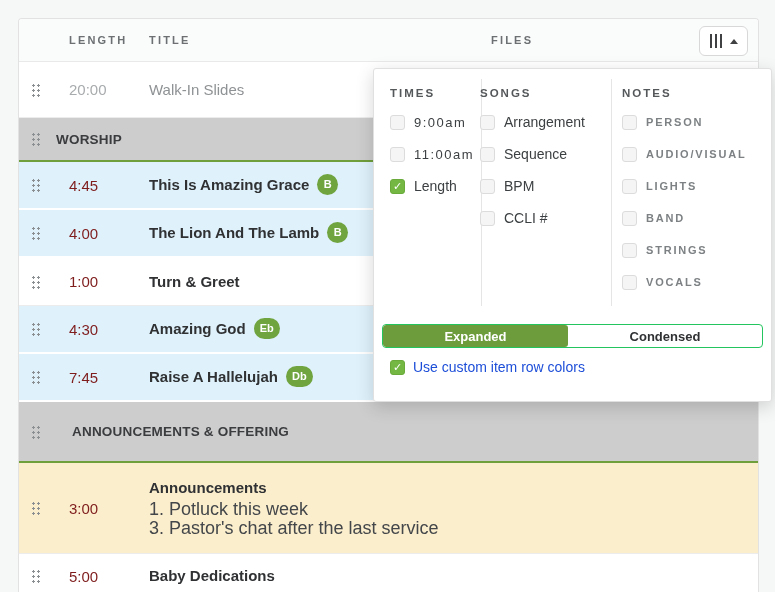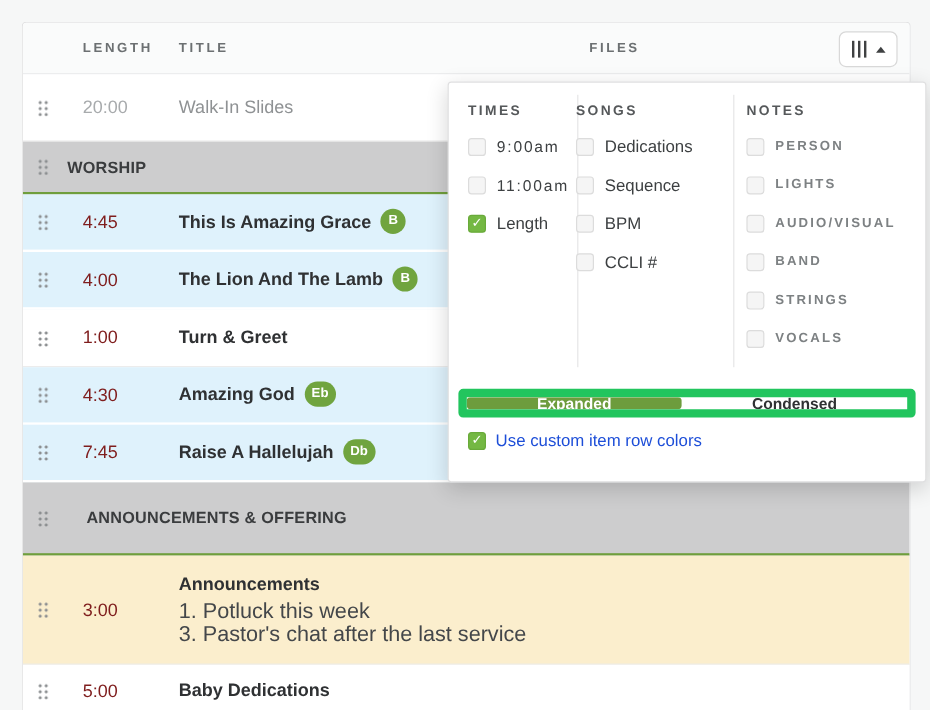--- a/index.html
+++ b/index.html
@@ -82,21 +82,21 @@
     width:15px; height:15px; border-radius:3px; flex:none;
     background:#f5f5f5; border:1px solid #dcdcdc;
     display:flex; align-items:center; justify-content:center;
   }
   .cbx.checked { background:#74b843; border-color:#69aa3a; color:#fff; font-size:11px; line-height:1; }
   .opt-label { font-size:14px; color:#3d4042; white-space:nowrap; }
   .opt-label.spaced { font-size:13px; letter-spacing:1.5px; }
   .opt-label.caps { font-size:11px; font-weight:700; letter-spacing:1.8px; color:#7d8183; }
   .seg {
     position:absolute; left:8px; right:8px; top:255px; height:24px;
-    border:7px solid #22c55e; border-radius:4px; background:#fff;
+    border:1px solid #22c55e; border-radius:4px; background:#fff;
     display:flex; overflow:hidden;
   }
   .seg-opt {
     display:flex; align-items:center; justify-content:center;
     font-size:13px; font-weight:700; color:#2f3133; cursor:pointer; flex:1;
   }
   .seg-opt.selected { background:#6d9c3d; color:#fff; border-radius:3px; flex:none; width:48.8%; }
   .custom-row {
     position:absolute; left:16px; top:290px; display:flex; align-items:center; gap:8px; cursor:pointer;
   }
@@ -193,21 +193,21 @@
           </div>
           <div class="opt-row">
             <span class="cbx checked">✓</span>
             <span class="opt-label">Length</span>
           </div>
         </div>
         <div class="pcol c2">
           <div class="pcol-header">SONGS</div>
           <div class="opt-row">
             <span class="cbx"></span>
-            <span class="opt-label">Dedications</span>
+            <span class="opt-label">Arrangement</span>
           </div>
           <div class="opt-row">
             <span class="cbx"></span>
             <span class="opt-label">Sequence</span>
           </div>
           <div class="opt-row">
             <span class="cbx"></span>
             <span class="opt-label">BPM</span>
           </div>
           <div class="opt-row">
@@ -216,25 +216,25 @@
           </div>
         </div>
         <div class="pcol c3">
           <div class="pcol-header">NOTES</div>
           <div class="opt-row">
             <span class="cbx"></span>
             <span class="opt-label caps">PERSON</span>
           </div>
           <div class="opt-row">
             <span class="cbx"></span>
+            <span class="opt-label caps">AUDIO/VISUAL</span>
+          </div>
+          <div class="opt-row">
+            <span class="cbx"></span>
             <span class="opt-label caps">LIGHTS</span>
-          </div>
-          <div class="opt-row">
-            <span class="cbx"></span>
-            <span class="opt-label caps">AUDIO/VISUAL</span>
           </div>
           <div class="opt-row">
             <span class="cbx"></span>
             <span class="opt-label caps">BAND</span>
           </div>
           <div class="opt-row">
             <span class="cbx"></span>
             <span class="opt-label caps">STRINGS</span>
           </div>
           <div class="opt-row">

